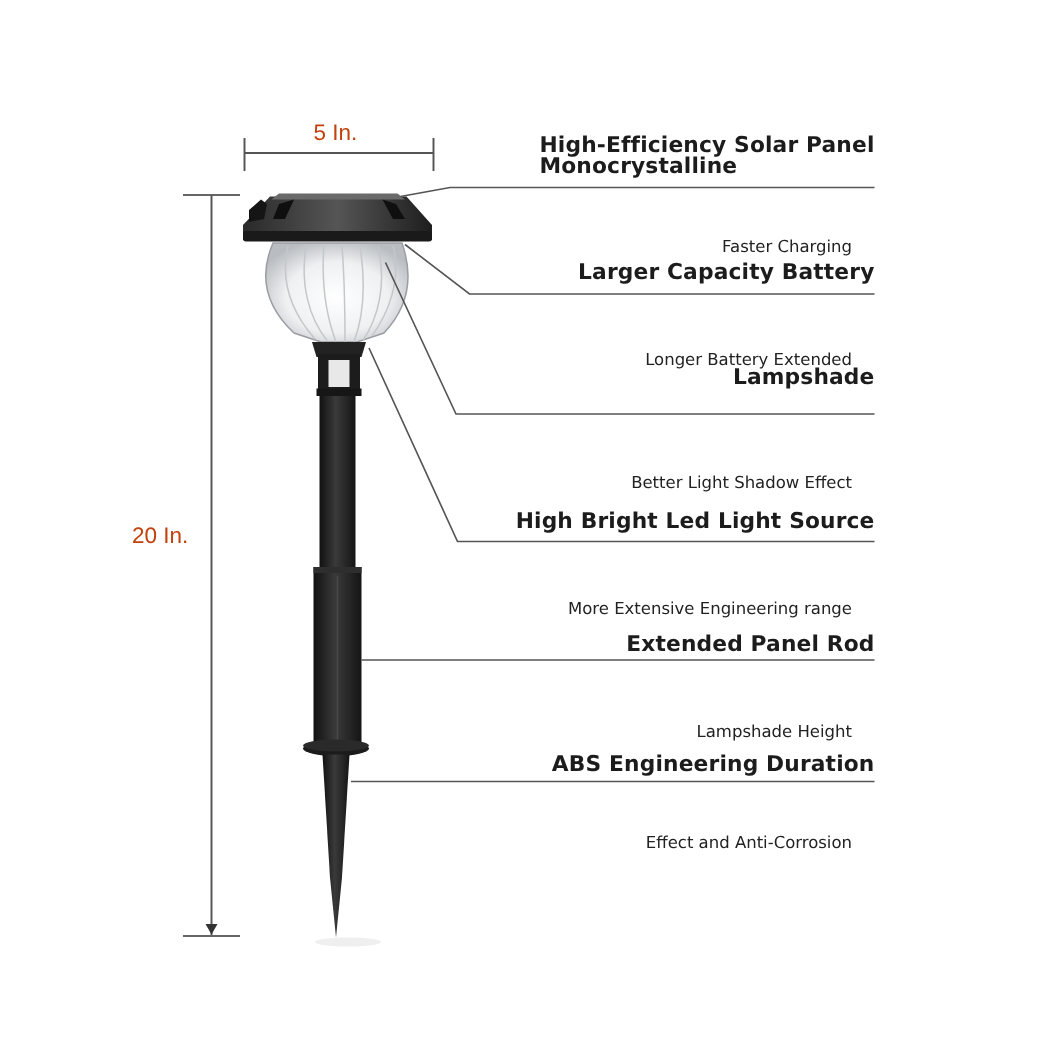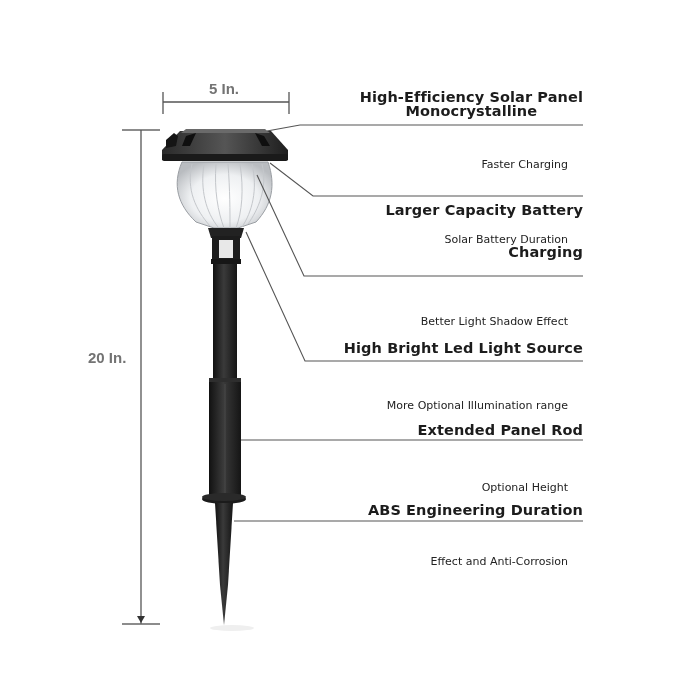--- a/index.html
+++ b/index.html
@@ -1,22 +1,22 @@
 <!DOCTYPE html>
 <html><head>
 <meta charset="utf-8">
 <style>
   html, body { margin:0; padding:0; background:#ffffff; }
   body { width:700px; height:700px; position:relative; overflow:hidden; font-family:"DejaVu Sans", sans-serif; }
   #stage { position:absolute; left:0; top:0; width:700px; height:700px; }
   svg.art { position:absolute; left:0; top:0; }
   .txt { position:absolute; color:#1c1c1c; white-space:nowrap; }
-  .title { font-weight:bold; font-size:14.5px; line-height:14px; text-align:center; right:117px; letter-spacing:0.1px; }
+  .title { font-weight:bold; font-size:14.5px; line-height:14px; text-align:left; right:117px; letter-spacing:0.1px; }
   .sub { font-size:11px; line-height:12px; text-align:right; right:132px; color:#222;margin-top:32px; }
-  .dim { font-family:"Liberation Sans", sans-serif; font-size:15px; color:#737373;font-weight:bold; }
+  .dim { font-family:"Liberation Sans", sans-serif; font-size:15px; color:#c2410c; }
 </style>
 </head>
 <body>
 
 <div id="stage">
 
   <svg class="art" width="700" height="700" viewBox="0 0 700 700">
     <defs>
       <linearGradient id="capG" x1="0" y1="0" x2="1" y2="0">
         <stop offset="0" stop-color="#2a2a2a"></stop>
@@ -98,30 +98,30 @@
 
   <div class="txt dim" style="left:209px; top:80px;">5 In.</div>
   <div class="txt dim" style="left:88px; top:349px;">20 In.</div>
 
   <div class="txt title" style="top:90px;">
     <div>High-Efficiency Solar Panel</div>
     <div>Monocrystalline</div>
   </div>
   <div class="txt sub" style="top:127px;">Faster Charging</div>
 
-  <div class="txt title" style="top:175px;margin-top:28px;">Larger Capacity Battery</div>
-  <div class="txt sub" style="top:202px;">Solar Battery Duration</div>
+  <div class="txt title" style="top:175px;">Larger Capacity Battery</div>
+  <div class="txt sub" style="top:202px;">Longer Battery Extended</div>
 
   <div class="txt title" style="top:245px;">
-    <div>Charging</div>
+    <div>Lampshade</div>
   </div>
   <div class="txt sub" style="top:284px;padding-left:35px;">Better Light Shadow Effect</div>
 
   <div class="txt title" style="top:341px;">High Bright Led Light Source</div>
-  <div class="txt sub" style="top:368px;">More Optional Illumination range</div>
+  <div class="txt sub" style="top:368px;">More Extensive Engineering range</div>
 
   <div class="txt title" style="top:423px;">Extended Panel Rod</div>
-  <div class="txt sub" style="top:450px;">Optional Height</div>
+  <div class="txt sub" style="top:450px;">Lampshade Height</div>
 
   <div class="txt title" style="top:503px;">ABS Engineering Duration</div>
   <div class="txt sub" style="top:524px;">Effect and Anti-Corrosion</div>
 
 </div>
 
 </body></html>

